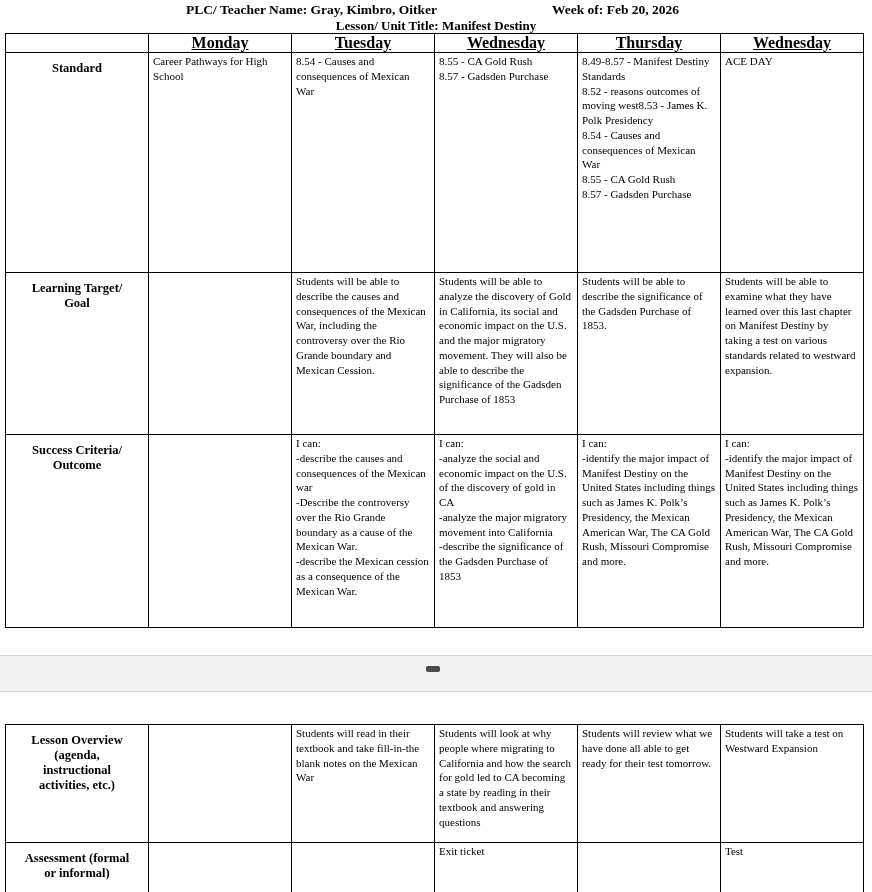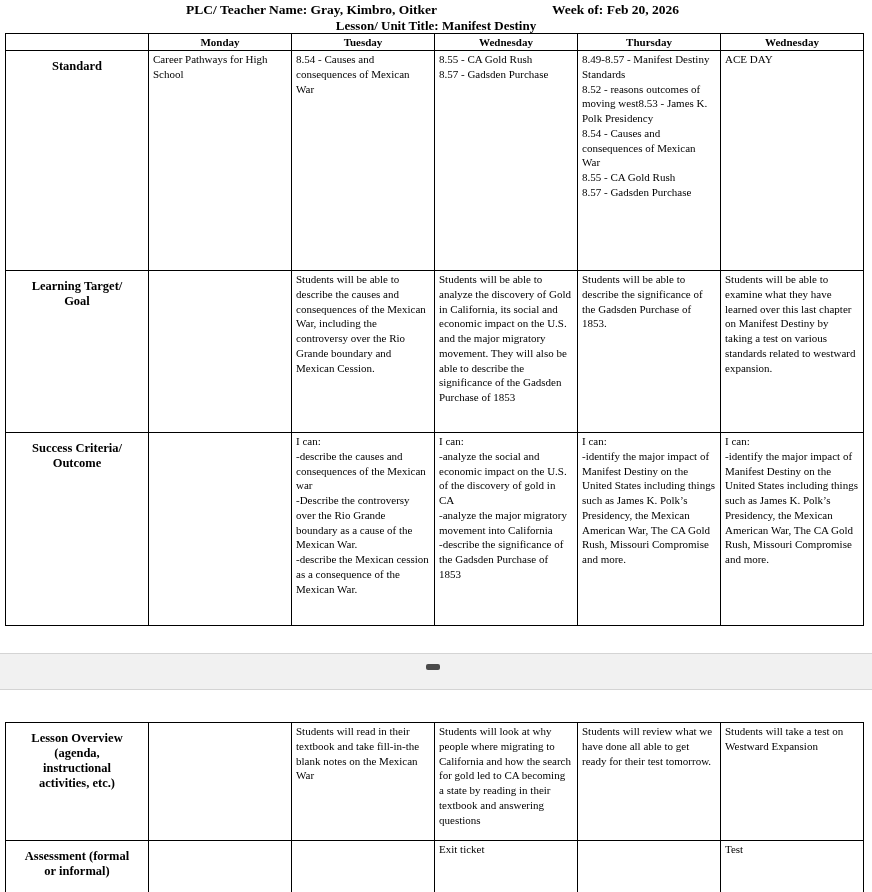--- a/index.html
+++ b/index.html
@@ -11,21 +11,21 @@
   .logo-wrap { display:flex; justify-content:center; height:28px; overflow:hidden; }
 
   .header-line1 { position:relative; height:16px; font-weight:bold; font-size:13.5px; margin-top:2px;text-align:center; }
   .header-line1 .teacher { position:absolute; left:186px; top:0; white-space:nowrap; }
   .header-line1 .week { position:absolute; left:536px; top:0; white-space:nowrap;margin-left:16px; }
   .header-line2 { text-align:center; font-weight:bold; font-size:13px; height:15px; }
 
   table.plan-table { border-collapse:collapse; table-layout:fixed; width:858px; margin-left:5px; }
   .plan-table th, .plan-table td { border:1px solid #000; vertical-align:top; }
 
-  th.day { font-weight:bold; font-size:11px; height:17px; vertical-align:middle; text-align:center; padding:0; }
+  th.day { font-weight:bold; font-size:16px; height:17px; vertical-align:middle; text-align:center; padding:0;text-decoration:underline; }
   th.corner { height:17px; }
 
   th.row-label { font-weight:bold; font-size:12.5px; text-align:center; padding:8px 16px 0; line-height:1.2; }
 
   td.cell { font-size:11px; line-height:1.345; padding:1px 5px 2px 4px; text-align:left; white-space:pre-wrap; word-wrap:break-word;margin-left:40px; }
 
   tr.r-standard   { height:220px; }
   tr.r-target     { height:162px; }
   tr.r-success    { height:193px; }
   tr.r-overview   { height:118px; }

